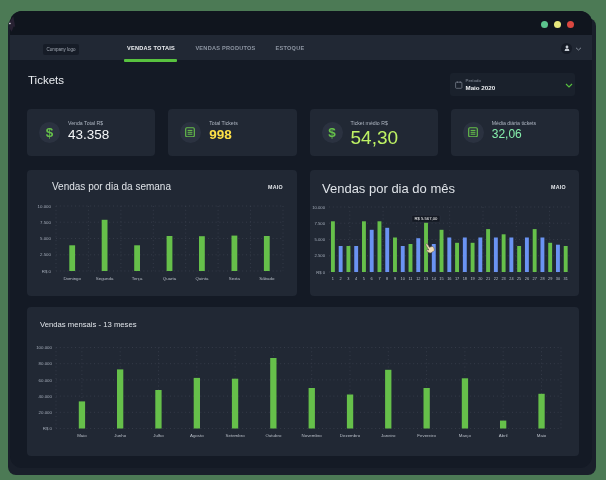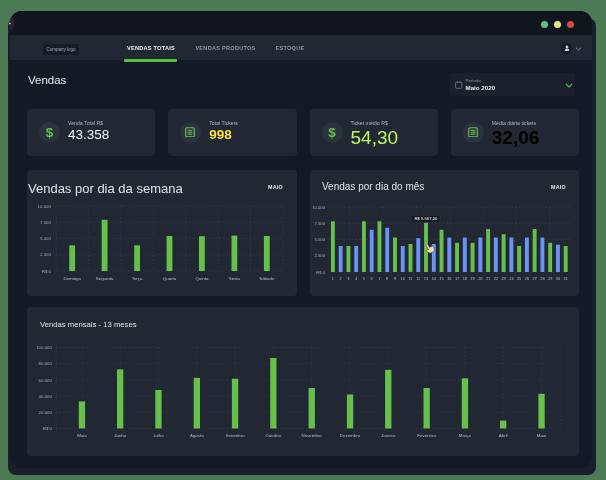--- a/index.html
+++ b/index.html
@@ -30,21 +30,21 @@
     <svg class="abs" style="left:565px;top:35.5px" width="7" height="4" viewBox="0 0 7 4">
       <polyline points="1,0.8 3.5,3 6,0.8" fill="none" stroke="#8d95a2" stroke-width="0.9"></polyline>
     </svg>
   </div>
 
   <svg class="abs" style="left:7px;top:15px" width="12" height="19" viewBox="0 0 12 19">
     <path d="M6.3,1.2 L1.6,8.6 L3.6,8.9 L2.2,12.6 L4.6,16.8 L6.6,11.4 L8.2,11.8 Z" fill="#272132"></path>
     <rect x="2.2" y="7.8" width="1.4" height="1.4" fill="#e9e5ef"></rect>
   </svg>
 
-  <div class="abs" style="left:28px;top:74px;font-size:11.5px;color:#e9ecf0">Vendas</div>
+  <div class="abs" style="left:28px;top:74px;font-size:11.5px;color:#e9ecf0">Tickets</div>
 
   <div class="abs" style="left:450px;top:73px;width:125px;height:23px;background:#1a212c;border-radius:3px"></div>
   <svg class="abs" style="left:455px;top:81px" width="7.5" height="8" viewBox="0 0 7.5 8">
     <rect x="0.6" y="1.2" width="6.3" height="6.1" rx="0.8" fill="none" stroke="#7f8794" stroke-width="0.7"></rect>
     <line x1="2.3" y1="0.3" x2="2.3" y2="2" stroke="#7f8794" stroke-width="0.7"></line>
     <line x1="5.2" y1="0.3" x2="5.2" y2="2" stroke="#7f8794" stroke-width="0.7"></line>
   </svg>
   <div class="abs" style="left:465.5px;top:77.5px;font-size:4.4px;color:#8d95a2">Período</div>
   <div class="abs" style="left:465.5px;top:83.8px;font-size:6.2px;font-weight:bold;color:#eef0f3">Maio 2020</div>
   <svg class="abs" style="left:565px;top:82.5px" width="8" height="5" viewBox="0 0 8 5">
@@ -73,28 +73,28 @@
   <div style="position:absolute;left:350.5px;top:127px;font-size:19px;font-weight:normal;color:#bef264">54,30</div>
   <div style="position:absolute;left:450.75px;top:109px;width:128.25px;height:47px;background:#212834;border-radius:4px"></div>
   <div style="position:absolute;left:462.75px;top:122px;width:21px;height:21px;border-radius:50%;background:#2b3240"></div>
   <svg style="position:absolute;left:467.85px;top:126.9px" width="10" height="10.5" viewBox="0 0 10 10.5">
     <rect x="0.7" y="0.7" width="8.6" height="9.1" rx="1.2" fill="none" stroke="#66c04a" stroke-width="1.15"></rect>
     <line x1="2.6" y1="3.4" x2="7.4" y2="3.4" stroke="#66c04a" stroke-width="1.05"></line>
     <line x1="2.6" y1="5.3" x2="7.4" y2="5.3" stroke="#66c04a" stroke-width="1.05"></line>
     <line x1="2.6" y1="7.2" x2="7.4" y2="7.2" stroke="#66c04a" stroke-width="1.05"></line>
   </svg>
   <div style="position:absolute;left:491.75px;top:120px;font-size:5.2px;color:#aeb6c2">Média diária tickets</div>
-  <div style="position:absolute;left:491.75px;top:127px;font-size:19px;font-weight:bold;color:#000000">32,06</div>
+  <div style="position:absolute;left:491.75px;top:127px;font-size:12px;font-weight:normal;color:#86efac">32,06</div>
 
   <div class="abs" style="left:27px;top:170px;width:270px;height:126px;background:#212834;border-radius:4px"></div>
   <div class="abs" style="left:309.5px;top:170px;width:269.5px;height:126px;background:#212834;border-radius:4px"></div>
   <div class="abs" style="left:27px;top:307px;width:552px;height:149px;background:#212834;border-radius:4px"></div>
-  <div class="abs" style="left:28px;top:181px;font-size:13px;color:#dfe3e8">Vendas por dia da semana</div>
+  <div class="abs" style="left:52px;top:181px;font-size:10px;color:#dfe3e8">Vendas por dia da semana</div>
   <div class="abs" style="left:203px;top:183.5px;width:80px;text-align:right;font-size:5.3px;font-weight:bold;letter-spacing:0.3px;color:#e6e9ed">MAIO</div>
-  <div class="abs" style="left:322px;top:181px;font-size:10px;color:#dfe3e8">Vendas por dia do mês</div>
+  <div class="abs" style="left:322px;top:181px;font-size:13px;color:#dfe3e8">Vendas por dia do mês</div>
   <div class="abs" style="left:486px;top:183.5px;width:80px;text-align:right;font-size:5.3px;font-weight:bold;letter-spacing:0.3px;color:#e6e9ed">MAIO</div>
   <div class="abs" style="left:40px;top:319.5px;font-size:7.7px;color:#dfe3e8">Vendas mensais - 13 meses</div>
   <svg style="position:absolute;left:27px;top:170px" width="270" height="126" font-family="Liberation Sans, sans-serif">
     <line x1="29" y1="36.0" x2="256" y2="36.0" stroke="#3d4352" stroke-width="0.7" stroke-dasharray="1,2.8"></line>
     <text x="24" y="37.6" font-size="4.4" fill="#a3abb8" text-anchor="end">10.000</text>
     <line x1="29" y1="52.2" x2="256" y2="52.2" stroke="#3d4352" stroke-width="0.7" stroke-dasharray="1,2.8"></line>
     <text x="24" y="53.9" font-size="4.4" fill="#a3abb8" text-anchor="end">7.500</text>
     <line x1="29" y1="68.5" x2="256" y2="68.5" stroke="#3d4352" stroke-width="0.7" stroke-dasharray="1,2.8"></line>
     <text x="24" y="70.1" font-size="4.4" fill="#a3abb8" text-anchor="end">5.000</text>
     <line x1="29" y1="84.8" x2="256" y2="84.8" stroke="#3d4352" stroke-width="0.7" stroke-dasharray="1,2.8"></line>

